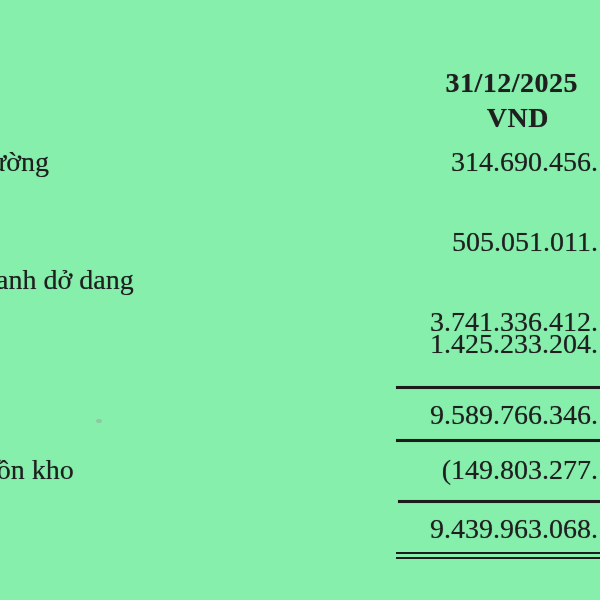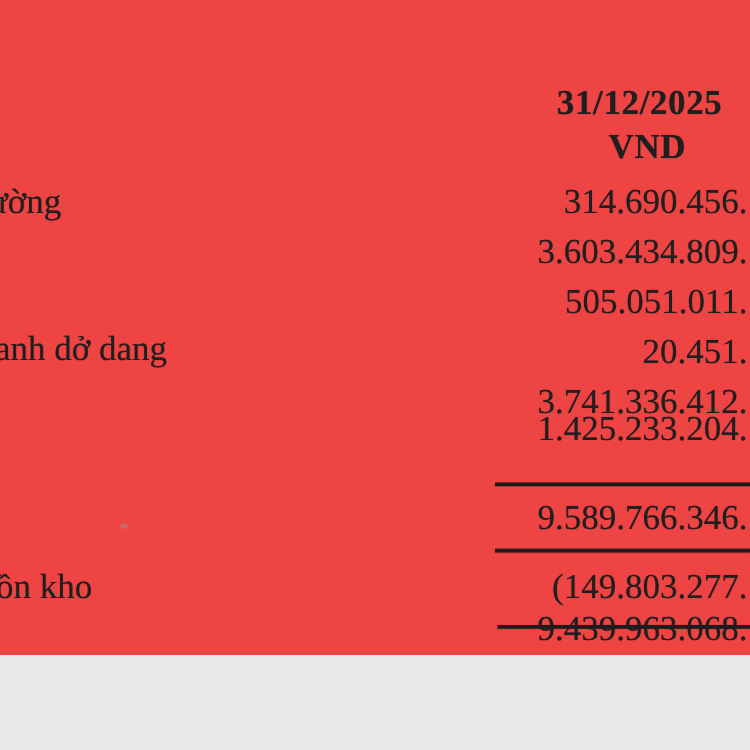--- a/index.html
+++ b/index.html
@@ -3,22 +3,22 @@
 <meta charset="utf-8">
 <style>
   html, body {
     margin: 0;
     padding: 0;
     background: #e8e8e8;
   }
   .page {
     position: relative;
     width: 600px;
-    height: 524px;
-    background: #ef4444;
+    height: 600px;
+    background: #86efac;
     overflow: hidden;
     font-family: "Liberation Serif", "DejaVu Serif", serif;
     color: #1f1f1f;
   }
   .txt {
     position: absolute;
     font-size: 28px;
     line-height: 30px;
     white-space: nowrap;
     color: #1f1f1f;
@@ -60,31 +60,29 @@
 <div class="page">
 
   <div class="txt hdr" style="top:68px; right:22px;">31/12/2025</div>
   <div class="txt hdr" style="top:103px; right:51px;text-align:right;">VND</div>
 
   <div class="txt" style="top:147px; left:-9px;">ường</div>
   <div class="txt" style="top:265px; left:-4px;">anh dở dang</div>
   <div class="txt" style="top:455px; left:-11px;">tồn kho</div>
 
   <div class="txt num" style="top:147px;">314.690.456.</div>
-  <div class="txt num" style="top:187px;">3.603.434.809.</div>
   <div class="txt num" style="top:227px;margin-left:16px;">505.051.011.</div>
-  <div class="txt num" style="top:267px;">20.451.</div>
   <div class="txt num" style="top:307px;">3.741.336.412.</div>
   <div class="txt num" style="top:329px;">1.425.233.204.</div>
 
   <div class="rule" style="top:386px; left:396px; width:204px; height:3px;"></div>
   <div class="txt num" style="top:400px;">9.589.766.346.</div>
   <div class="rule" style="top:439px; left:396px; width:204px; height:3px;"></div>
 
   <div class="txt num" style="top:455px;">(149.803.277.</div>
 
   <div class="rule" style="top:500px; left:398px; width:202px; height:3px;"></div>
-  <div class="txt num" style="top:489px;margin-left:32px;">9.439.963.068.</div>
+  <div class="txt num" style="top:514px;margin-left:32px;">9.439.963.068.</div>
   <div class="double-rule" style="top:552px; left:396px; width:204px;"></div>
 
   <div class="speck" style="top:419px; left:96px;"></div>
 
 </div>
 
 </body></html>

